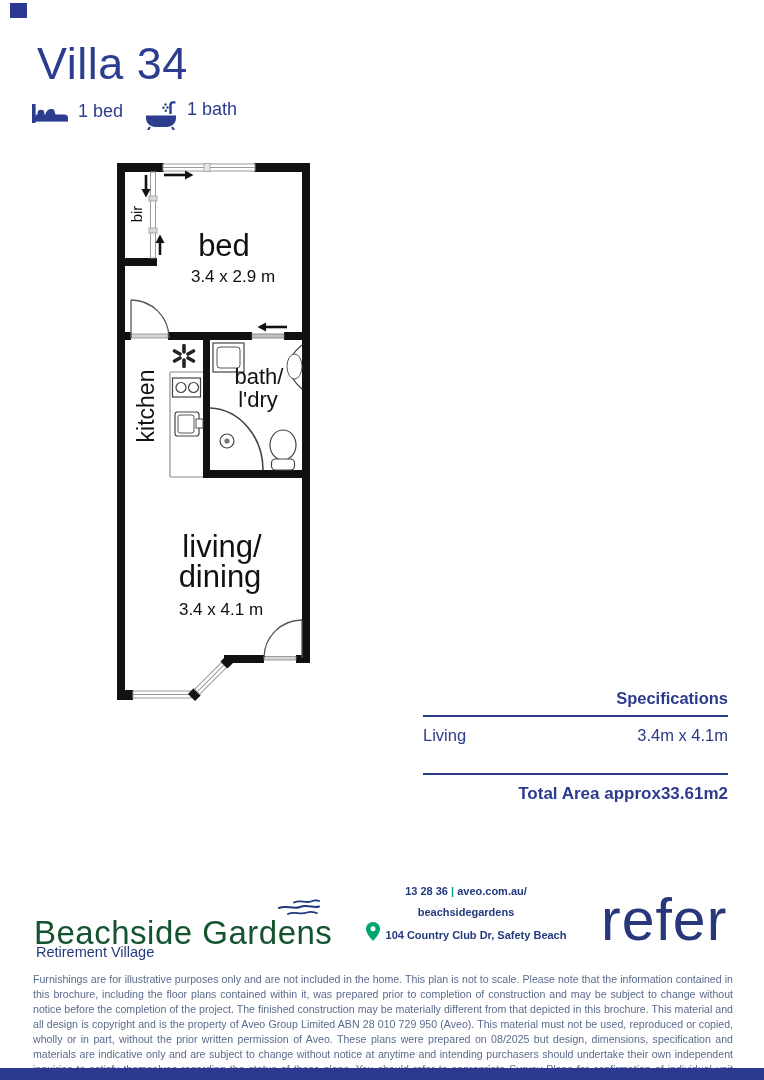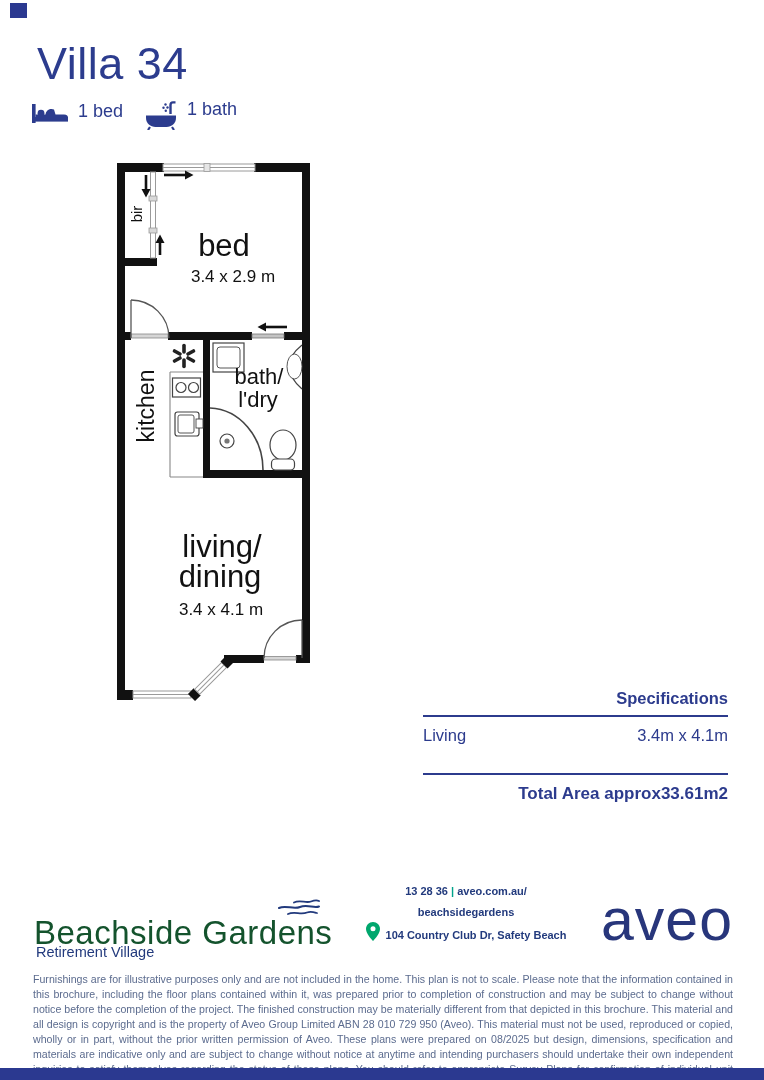--- a/index.html
+++ b/index.html
@@ -220,19 +220,19 @@
       <span class="pin">
         <svg width="14" height="19" viewBox="0 0 14 19">
           <path d="M7,0 C3.1,0 0,3.1 0,7 C0,12 7,19 7,19 C7,19 14,12 14,7 C14,3.1 10.9,0 7,0 Z" fill="#00a76d"></path>
           <circle cx="7" cy="6.8" r="2.5" fill="#fff"></circle>
         </svg>
       </span>
       <span>104 Country Club Dr, Safety Beach</span>
     </div>
   </div>
 
-  <div class="aveo-logo">aveo</div>
+  <div class="aveo-logo">refer</div>
 
   <div class="disclaimer">Furnishings are for illustrative purposes only and are not included in the home. This plan is not to scale. Please note that the information contained in this brochure, including the floor plans contained within it, was prepared prior to completion of construction and may be subject to change without notice before the completion of the project. The finished construction may be materially different from that depicted in this brochure. This material and all design is copyright and is the property of Aveo Group Limited ABN 28 010 729 950 (Aveo). This material must not be used, reproduced or copied, wholly or in part, without the prior written permission of Aveo. These plans were prepared on 08/2025 but design, dimensions, specification and materials are indicative only and are subject to change without notice at anytime and intending purchasers should undertake their own independent inquiries to satisfy themselves regarding the status of these plans. You should refer to appropriate Survey Plans for confirmation of individual unit areas.</div>
 
   <div class="bottom-bar"></div>
 
 </div>
 
 </body></html>

